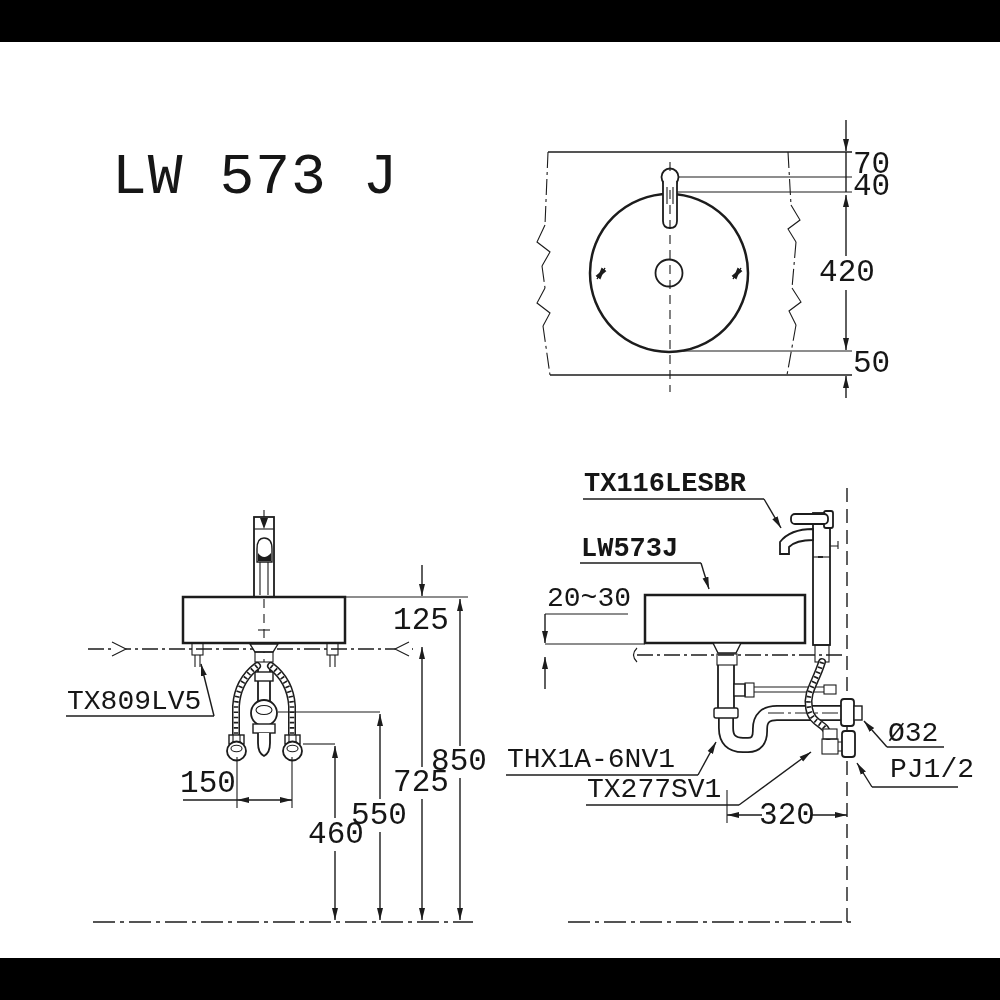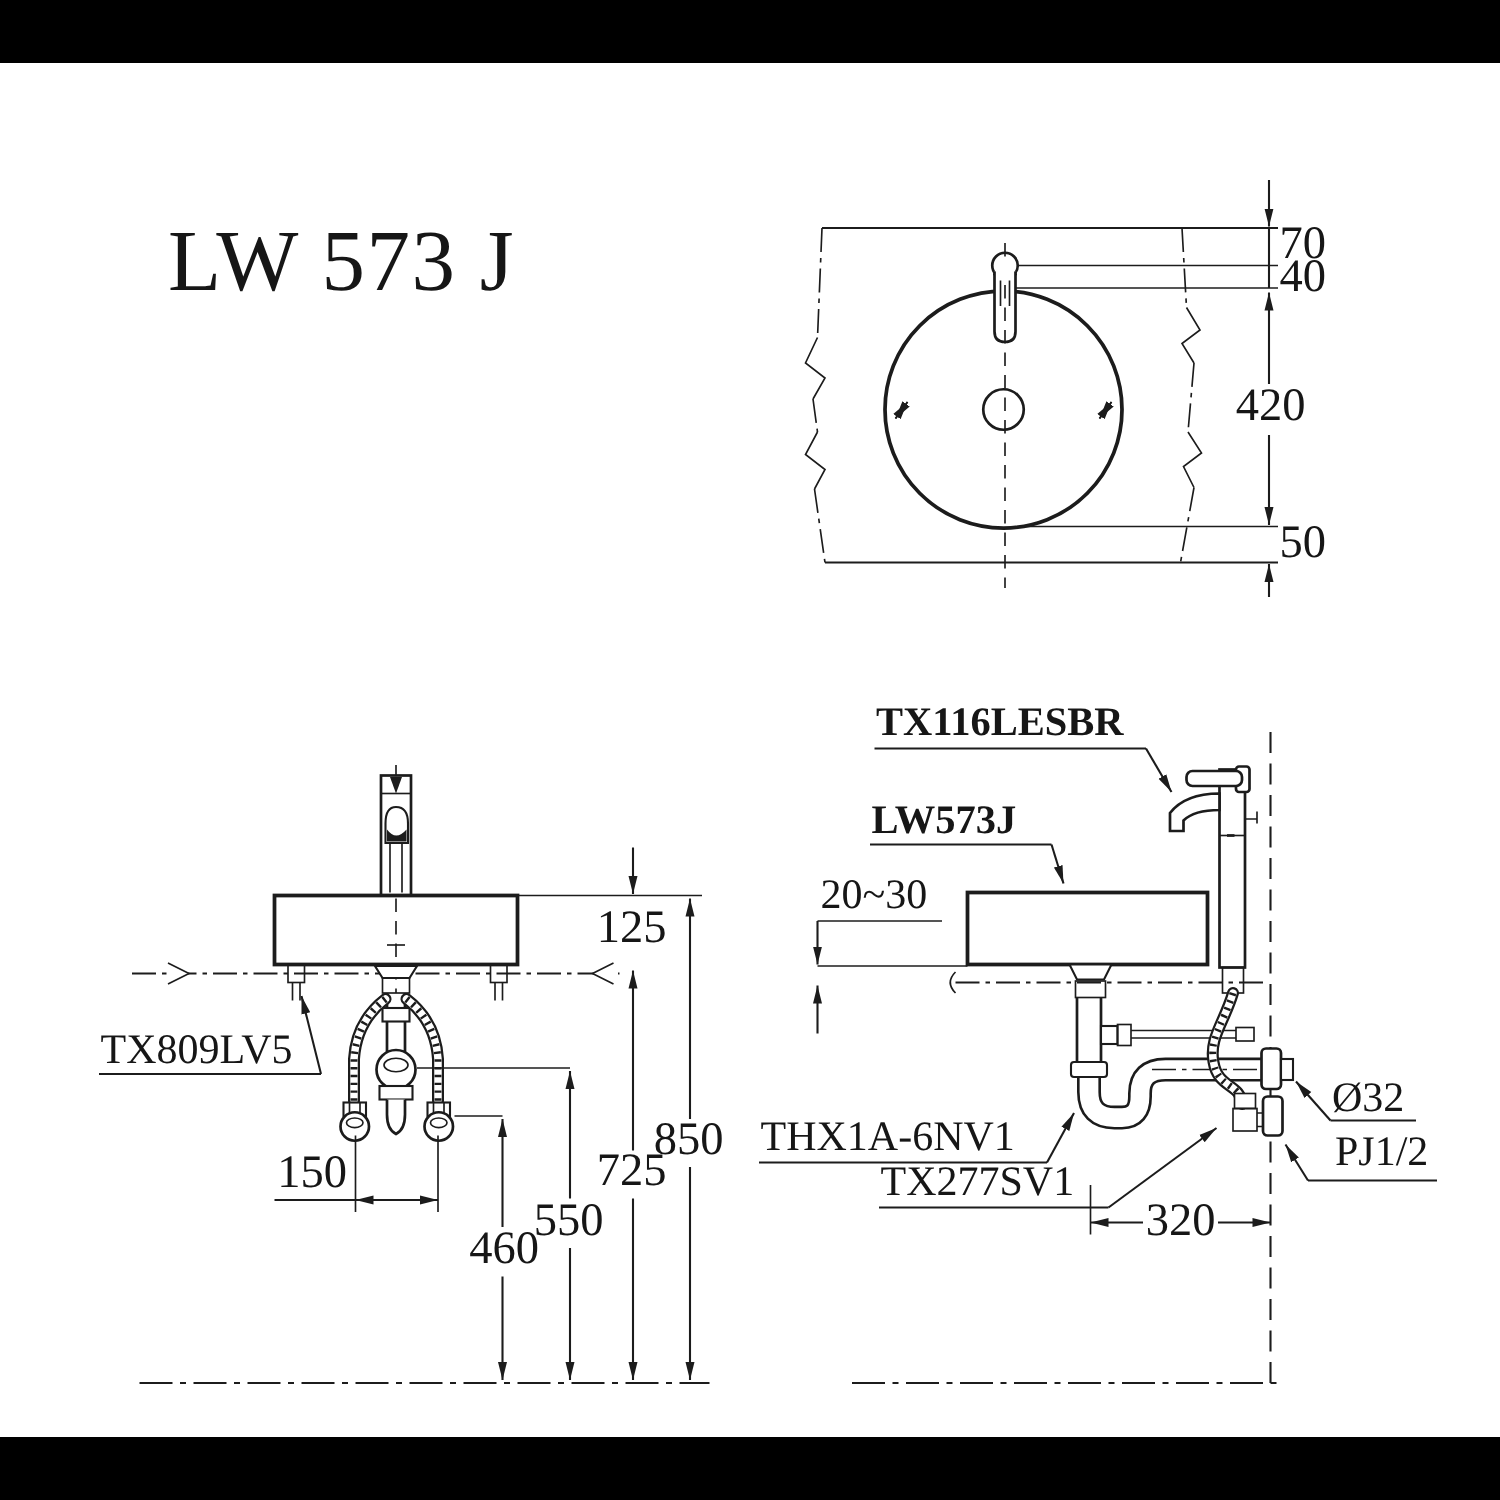--- a/index.html
+++ b/index.html
@@ -1,17 +1,17 @@
 <!DOCTYPE html>
 <html><head>
 <meta charset="utf-8">
 <style>
   html,body{margin:0;padding:0;background:#fff;}
   .stage{position:relative;width:1000px;height:1000px;background:#fff;overflow:hidden;
-         font-family:Liberation Serif, serif;}
+         font-family:Liberation Mono, monospace;}
   .bar{position:absolute;left:0;width:1000px;height:42px;background:#000;}
   .bar.top{top:0;} .bar.bottom{top:958px;}
   svg{position:absolute;left:0;top:0;}
   svg *{vector-effect:none;}
   .ln{stroke:#1c1c1c;fill:none;}
   .s1{stroke-width:2.5;} .s2{stroke-width:1.8;} .s3{stroke-width:1.4;} .s4{stroke-width:1.1;}
   .cl{stroke-dasharray:16 4 3 4;}        
   .fl{stroke-dasharray:22 5 4 5;}        
   .dash{stroke-dasharray:9 6;}
   .wd{stroke-dasharray:14 7;}

